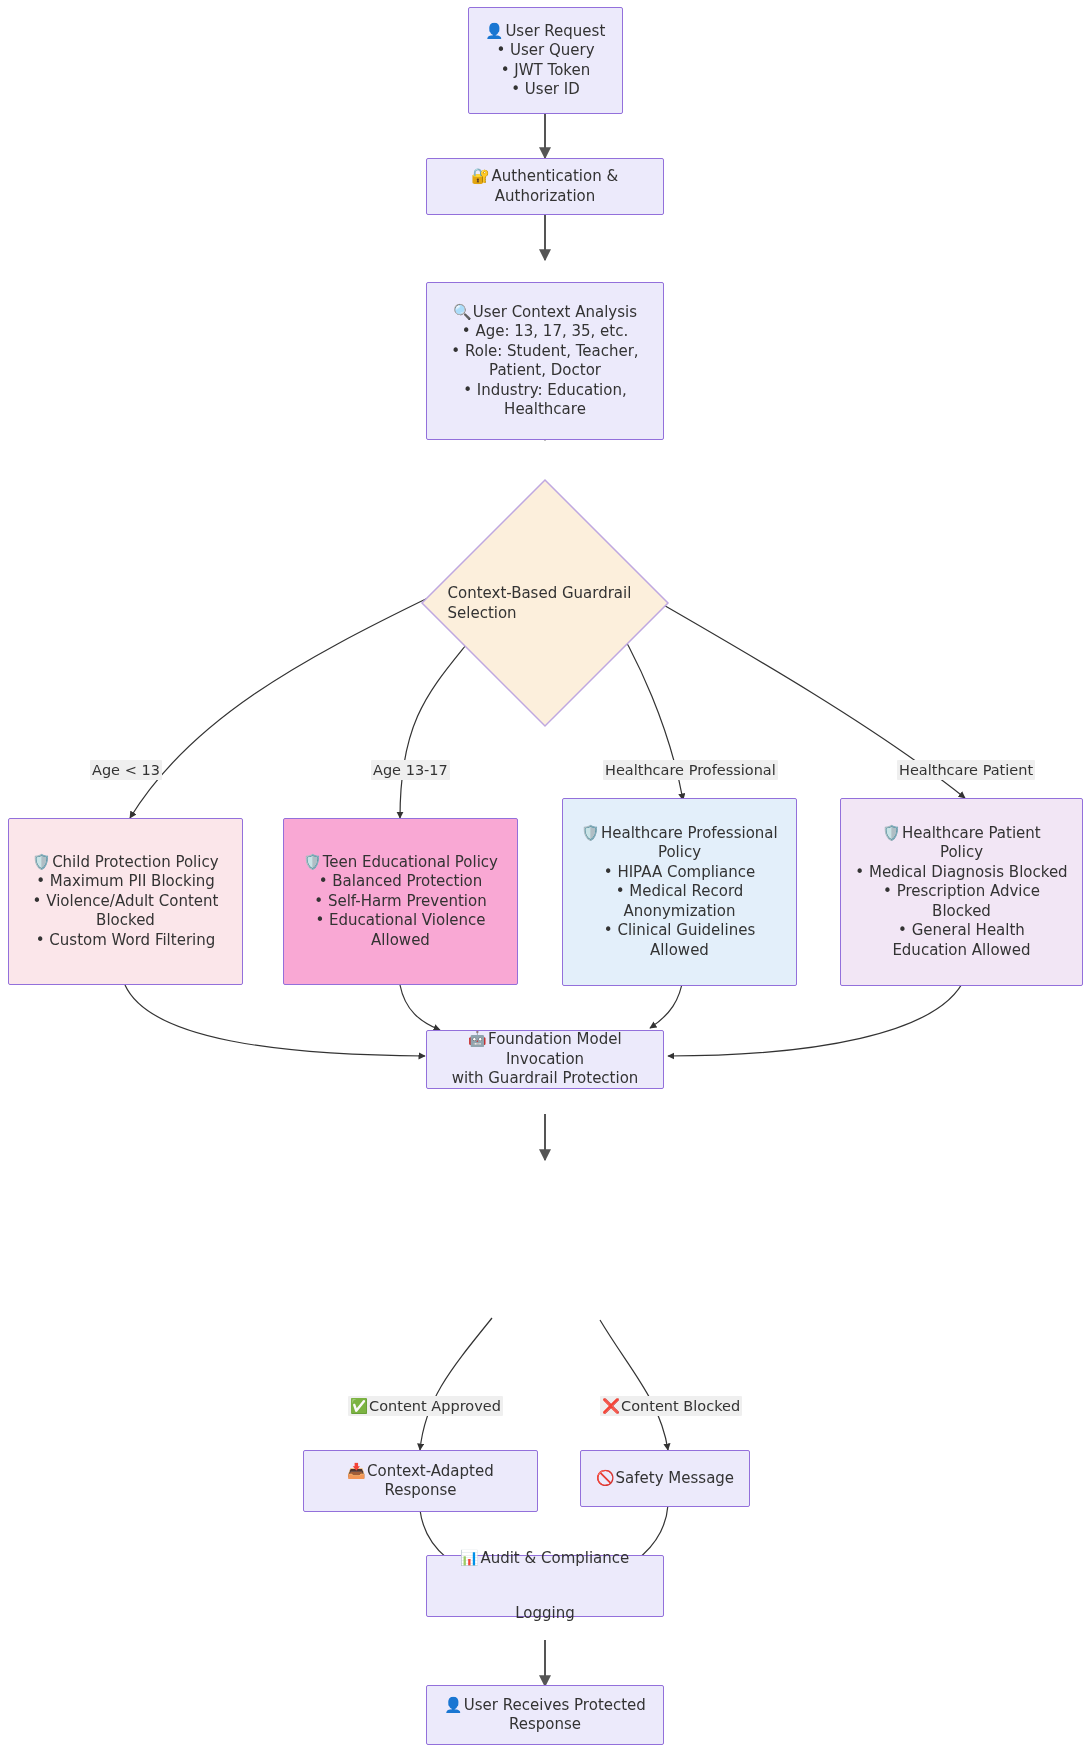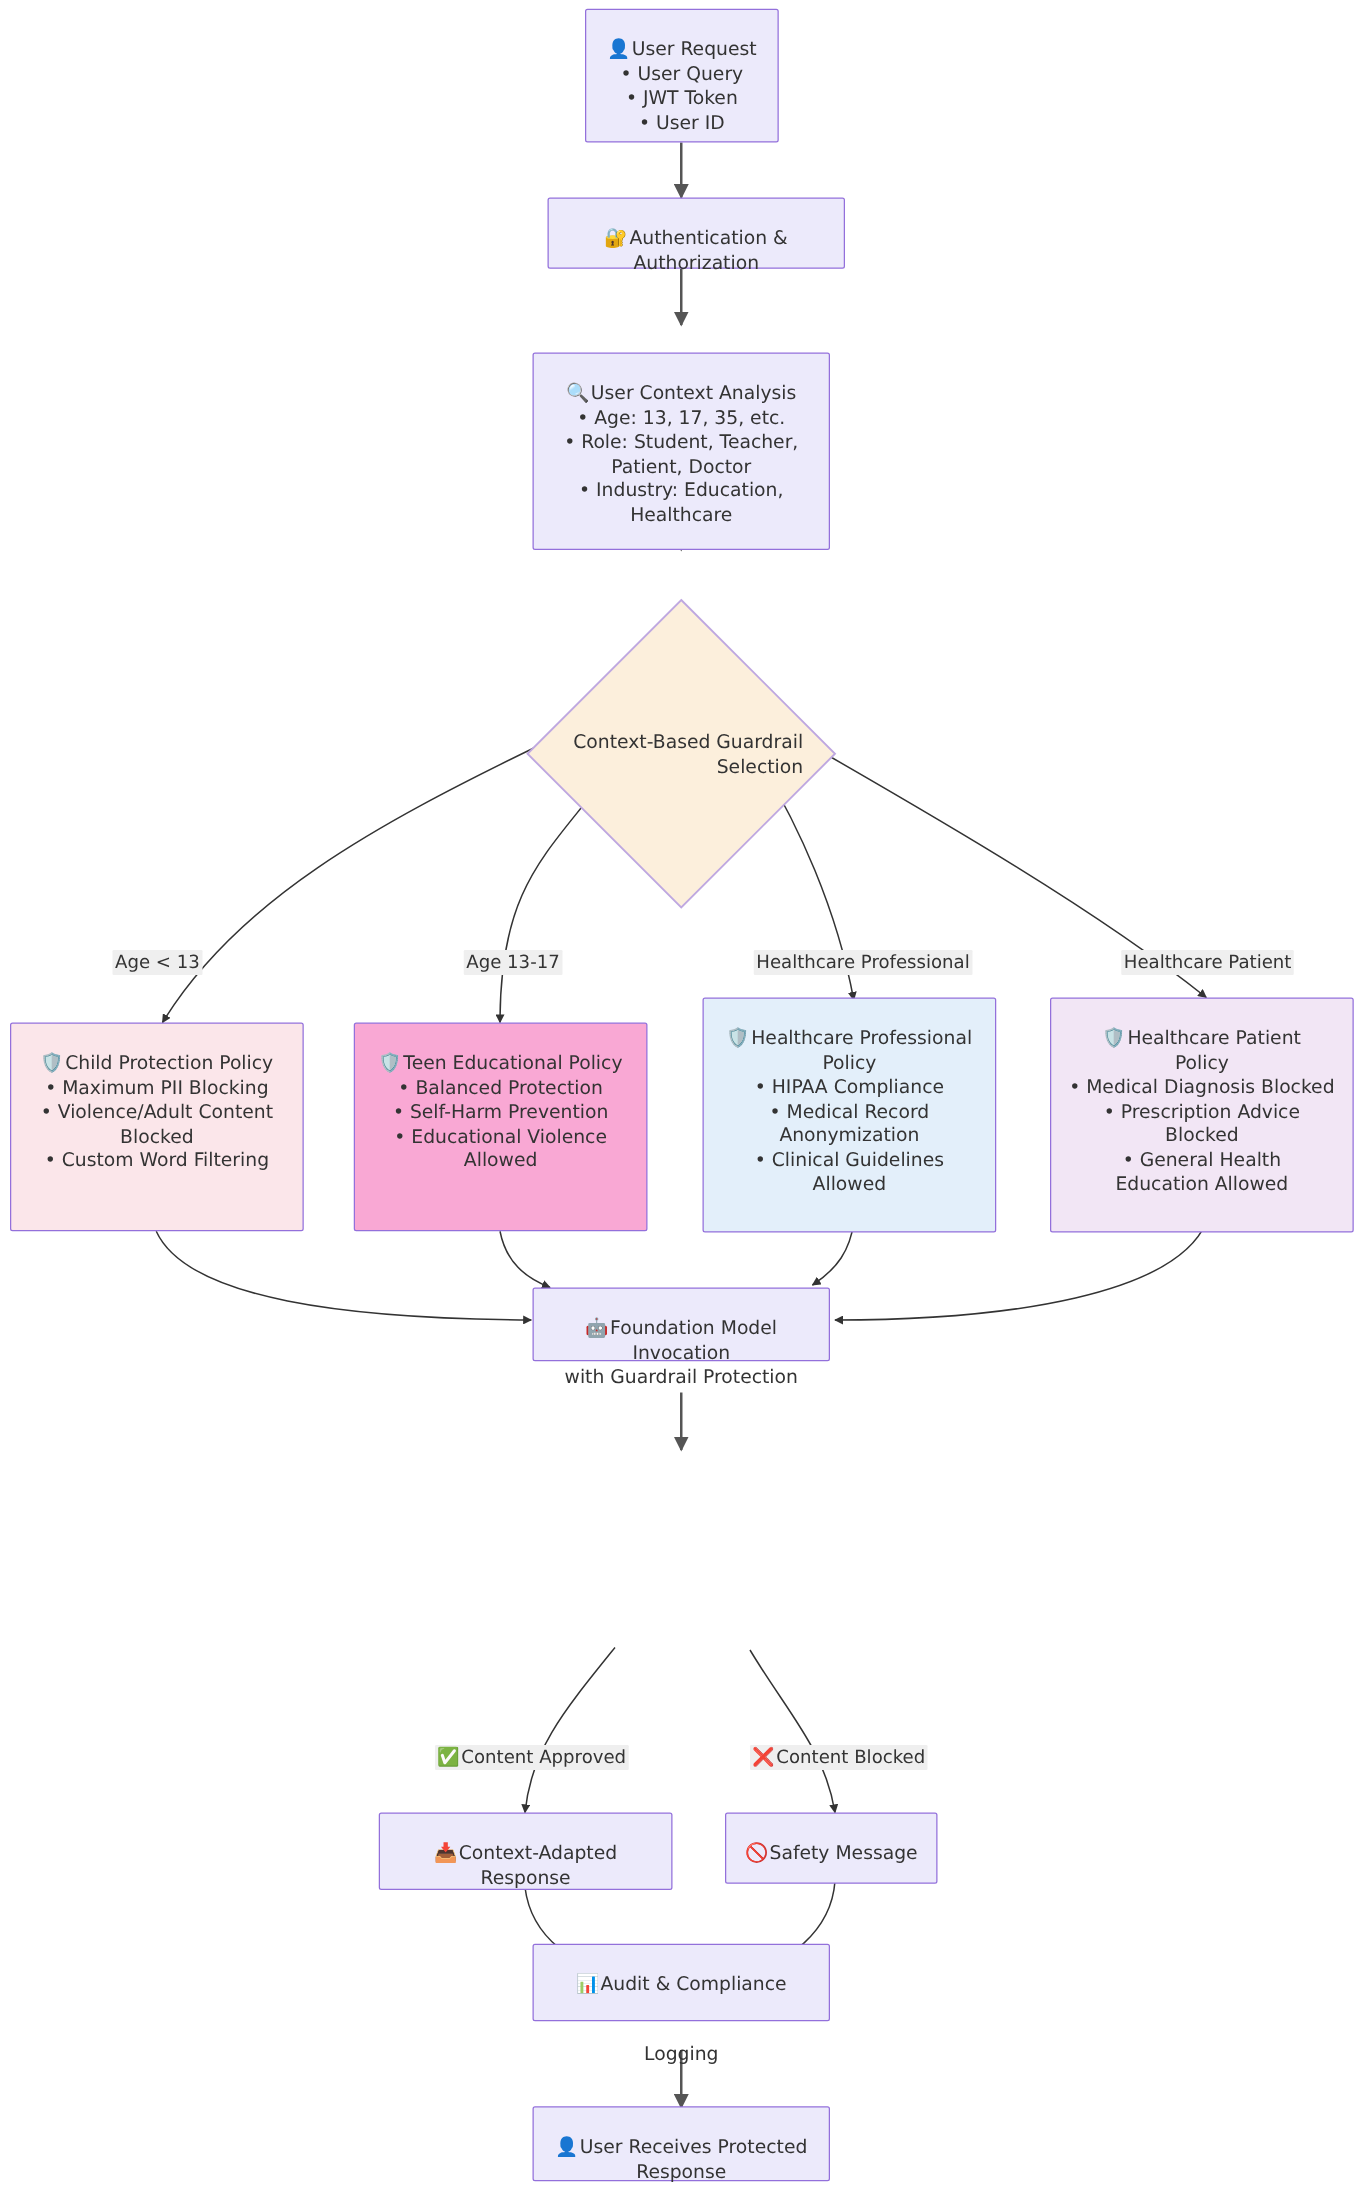--- a/index.html
+++ b/index.html
@@ -22,21 +22,21 @@
     pointer-events:none;
   }
   .node{
     position:absolute;
     box-sizing:border-box;
     border:1px solid #9370DB;
     border-radius:2px;
     display:flex;
     flex-direction:column;
     align-items:center;
-    justify-content:flex-start;
+    justify-content:center;
     text-align:center;
     font-size:15px;
     line-height:19.5px;
     color:#333333;
     padding:22px 8px;
   }
   .node .ttl{white-space:nowrap;}
   .node .ln{white-space:normal;}
   .fill-lav{background:#ECEAFB;}
   .fill-pink{background:#FBE6EA;}
@@ -51,21 +51,21 @@
     justify-content:center;
   }
   .diamond .dshape{
     position:absolute;
     left:0;top:0;
     width:100%;height:100%;
   }
   .diamond .dlabel{
     position:relative;
     z-index:2;
-    text-align:right;
+    text-align:left;
     font-size:15px;
     line-height:20px;
     color:#333333;
     width:78%;
   }
   .elabel{
     position:absolute;
     background:#EFEFEF;
     color:#333333;
     font-size:14.5px;
@@ -123,21 +123,21 @@
 
   <div class="node fill-lav" style="left:468px; top:7px; width:155px; height:107px;">
     <div class="ttl">
       <span class="emoji">👤</span><span>User Request</span>
     </div>
     <div class="ln">• User Query</div>
     <div class="ln">• JWT Token</div>
     <div class="ln">• User ID</div>
   </div>
 
-  <div class="node fill-lav" style="left:426px; top:158px; width:238px; height:57px;margin-left:12px;">
+  <div class="node fill-lav" style="left:426px; top:158px; width:238px; height:57px;">
     <div class="ttl">
       <span class="emoji">🔐</span><span>Authentication &amp;</span>
     </div>
     <div class="ln">Authorization</div>
   </div>
 
   <div class="node fill-lav" style="left:426px; top:282px; width:238px; height:158px;">
     <div class="ttl">
       <span class="emoji">🔍</span><span>User Context Analysis</span>
     </div>

